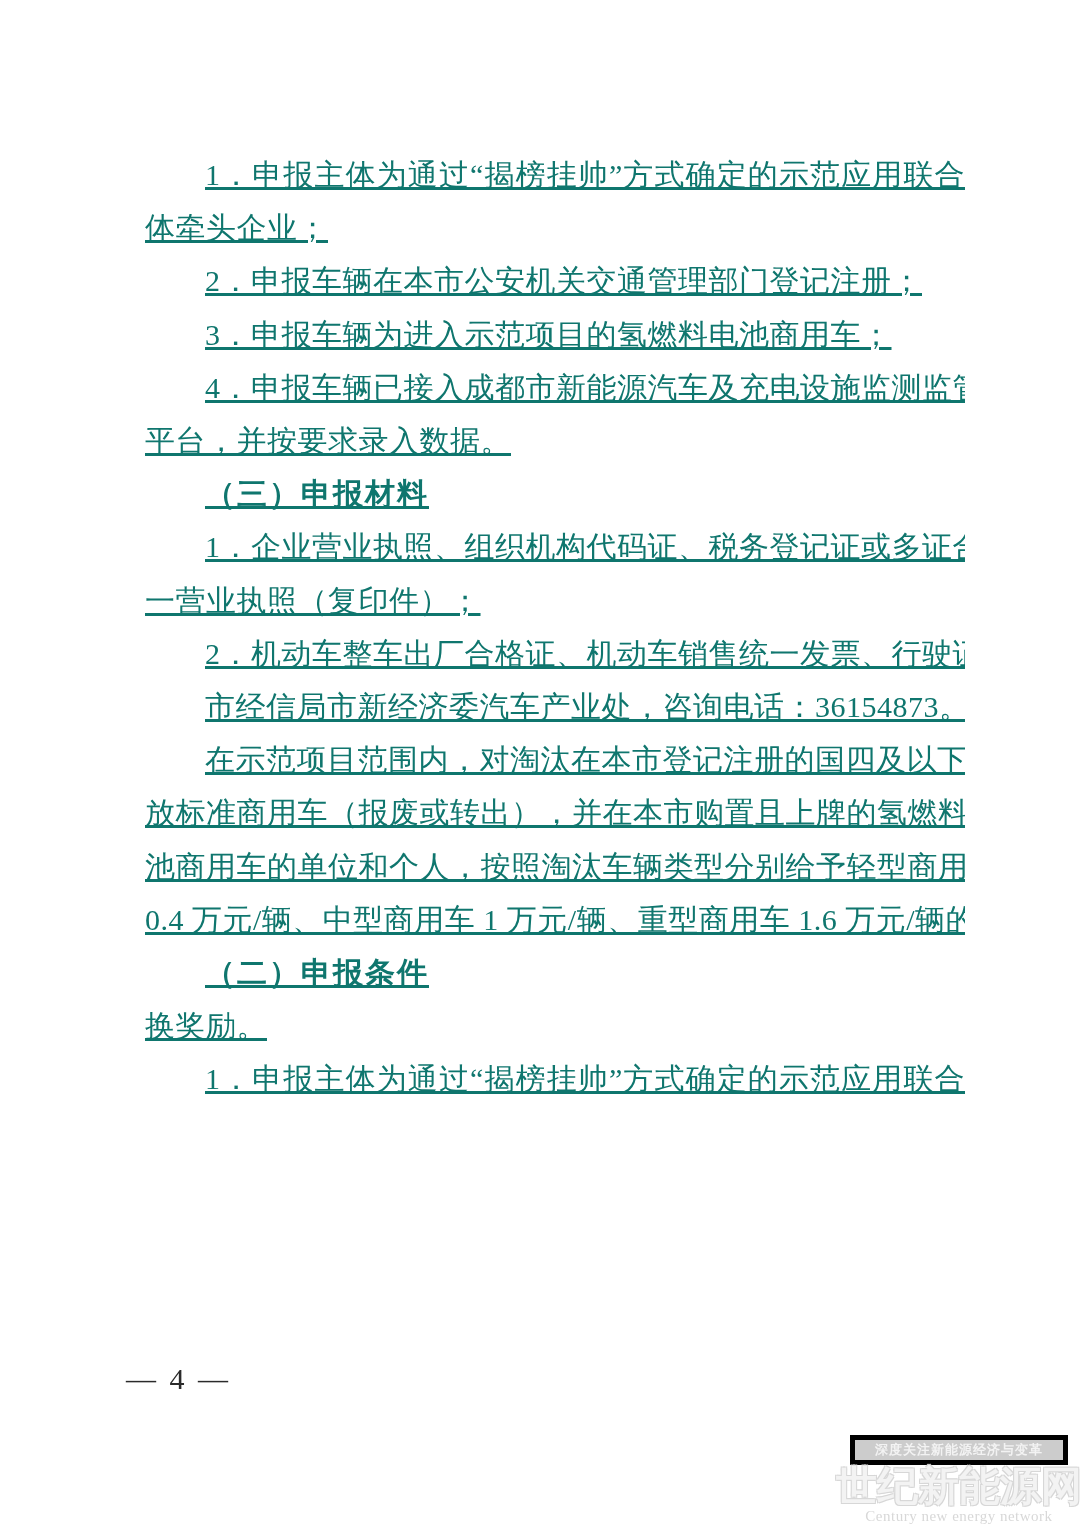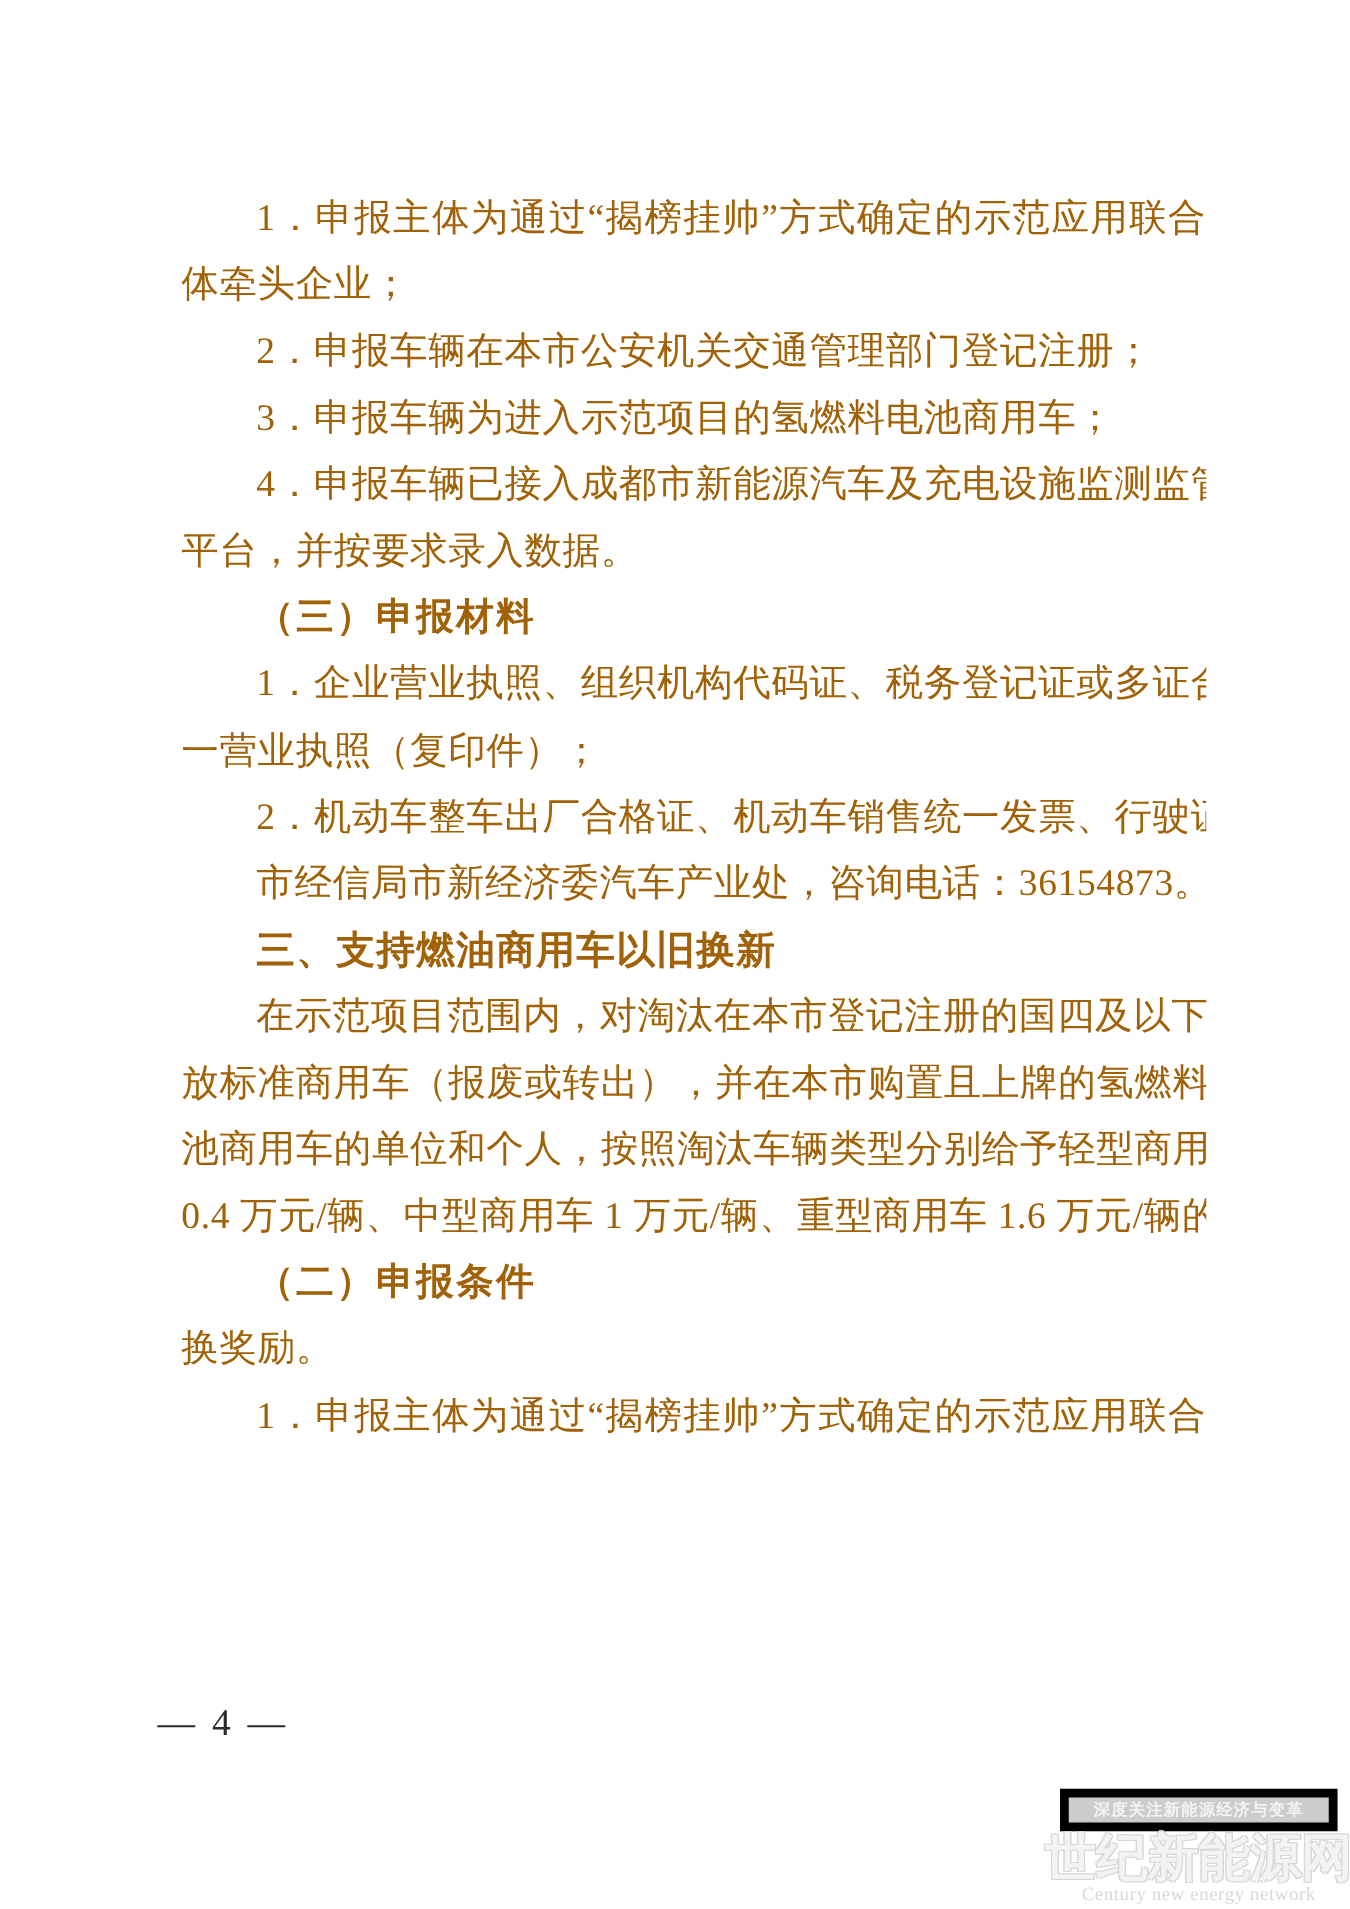--- a/index.html
+++ b/index.html
@@ -18,23 +18,24 @@
   .content {
     position: absolute;
     left: 145px;
     top: 148px;
     width: 820px;
     overflow: hidden;
   }
   .line {
     font-size: 30px;
     line-height: 53.2px;
-    color: #a16207;
+    color: #0f766e;
     white-space: nowrap;
     letter-spacing: 0.5px;
+    text-decoration: underline;
   }
   .indent {
     text-indent: 60px;
   }
   .fill {
     text-align: justify;
     text-align-last: justify;
   }
   .kai {
     font-weight: 700;
@@ -62,21 +63,21 @@
     width: 250px;
     text-align: center;
   }
   .wm-badge {
     display: inline-block;
     font-family: "Liberation Sans", "DejaVu Sans", sans-serif;
     font-size: 13px;
     font-weight: 700;
     color: #f3f3f3;
     background: #cccccc;
-    border: 7px solid #000000;
+    border: 5px solid #000000;
     padding: 1px 20px;
     letter-spacing: 1px;
     white-space: nowrap;
   }
   .wm-title {
     font-family: "Liberation Sans", "DejaVu Sans", sans-serif;
     font-size: 41px;
     font-weight: 800;
     line-height: 1.05;
     color: #f3f3f3;
@@ -105,21 +106,20 @@
     <div class="line">体牵头企业；</div>
     <div class="line indent">2．申报车辆在本市公安机关交通管理部门登记注册；</div>
     <div class="line indent">3．申报车辆为进入示范项目的氢燃料电池商用车；</div>
     <div class="line indent fill">4．申报车辆已接入成都市新能源汽车及充电设施监测监管</div>
     <div class="line">平台，并按要求录入数据。</div>
     <div class="line indent kai">（三）申报材料</div>
     <div class="line indent fill">1．企业营业执照、组织机构代码证、税务登记证或多证合</div>
     <div class="line">一营业执照（复印件）；</div>
     <div class="line indent fill">2．机动车整车出厂合格证、机动车销售统一发票、行驶证</div>
     <div class="line indent">市经信局市新经济委汽车产业处，咨询电话：36154873。</div>
-    <div class="line indent hei">三、支持燃油商用车以旧换新</div>
     <div class="line indent fill">在示范项目范围内，对淘汰在本市登记注册的国四及以下排</div>
     <div class="line fill">放标准商用车（报废或转出），并在本市购置且上牌的氢燃料电</div>
     <div class="line fill">池商用车的单位和个人，按照淘汰车辆类型分别给予轻型商用车</div>
     <div class="line fill">0.4 万元/辆、中型商用车 1 万元/辆、重型商用车 1.6 万元/辆的置</div>
     <div class="line indent kai">（二）申报条件</div>
     <div class="line">换奖励。</div>
     <div class="line indent fill">1．申报主体为通过“揭榜挂帅”方式确定的示范应用联合</div>
   </div>
 
   <div class="pagenum">— 4 —</div>

